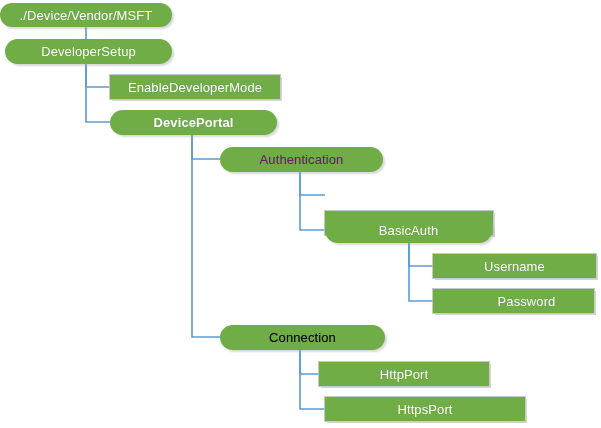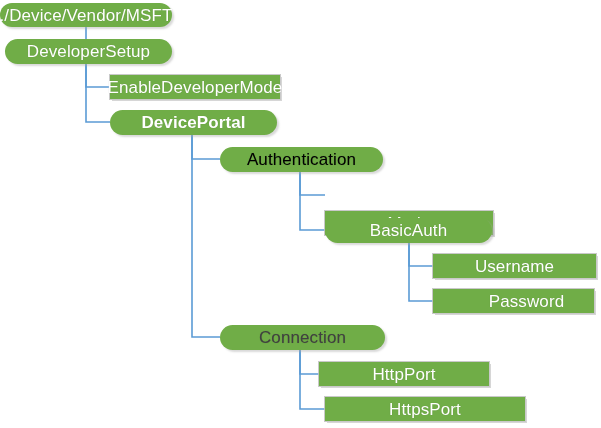--- a/index.html
+++ b/index.html
@@ -26,21 +26,21 @@
     height: 428px;
     pointer-events: none;
   }
   .node {
     position: absolute;
     box-sizing: border-box;
     display: flex;
     align-items: center;
     justify-content: center;
     color: #ffffff;
-    font-size: 17px;
+    font-size: 13px;
     letter-spacing: 0.1px;
     line-height: 1;
     white-space: nowrap;
     background: #70ad47;
     text-shadow: 0 0 1px rgba(0,0,0,0.18);
     user-select: none;
   }
   .node.rounded {
     border-radius: 13px;
   }
@@ -84,36 +84,36 @@
       </div>
       <div class="node rounded" style="left: 5px; top: 39px; width: 167px; height: 25px; background: rgb(112, 173, 71); color: rgb(255, 255, 255);">
         <span class="node-label">DeveloperSetup</span>
       </div>
       <div class="node square" style="left: 110px; top: 75px; width: 170px; height: 24px; background: rgb(112, 173, 71); color: rgb(255, 255, 255);">
         <span class="node-label">EnableDeveloperMode</span>
       </div>
       <div class="node rounded" style="left: 110px; top: 110px; width: 167px; height: 25px; background: rgb(112, 173, 71); color: rgb(255, 255, 255); font-weight: bold;">
         <span class="node-label">DevicePortal</span>
       </div>
-      <div class="node rounded" style="left: 220px; top: 147px; width: 163px; height: 25px; background: rgb(112, 173, 71); color: #000000;">
+      <div class="node rounded" style="left: 220px; top: 147px; width: 163px; height: 25px; background: rgb(112, 173, 71); color: #701a75;">
         <span class="node-label">Authentication</span>
       </div>
       <div class="node square" style="left: 325px; top: 183px; width: 168px; height: 24px; background: rgb(112, 173, 71); color: rgb(255, 255, 255); margin-top: 28px;">
         <span class="node-label">Mode</span>
       </div>
       <div class="node rounded" style="left: 325px; top: 218px; width: 167px; height: 25px; background: rgb(112, 173, 71); color: rgb(255, 255, 255); justify-content: center;">
         <span class="node-label">BasicAuth</span>
       </div>
       <div class="node square" style="left: 433px; top: 254px; width: 163px; height: 24px; background: rgb(112, 173, 71); color: rgb(255, 255, 255);">
         <span class="node-label">Username</span>
       </div>
       <div class="node square" style="left: 433px; top: 289px; width: 161px; height: 24px; background: rgb(112, 173, 71); color: rgb(255, 255, 255); padding-left: 26px;">
         <span class="node-label">Password</span>
       </div>
-      <div class="node rounded" style="left: 220px; top: 325px; width: 165px; height: 25px; background: rgb(112, 173, 71); color: #404040; text-align: center;">
+      <div class="node rounded" style="left: 220px; top: 325px; width: 165px; height: 25px; background: rgb(112, 173, 71); color: #000000; text-align: center;">
         <span class="node-label">Connection</span>
       </div>
       <div class="node square" style="left: 319px; top: 362px; width: 170px; height: 24px; background: rgb(112, 173, 71); color: rgb(255, 255, 255);">
         <span class="node-label">HttpPort</span>
       </div>
       <div class="node square" style="left: 325px; top: 397px; width: 200px; height: 24px; background: rgb(112, 173, 71); color: rgb(255, 255, 255);">
         <span class="node-label">HttpsPort</span>
       </div>
     </div>
 

